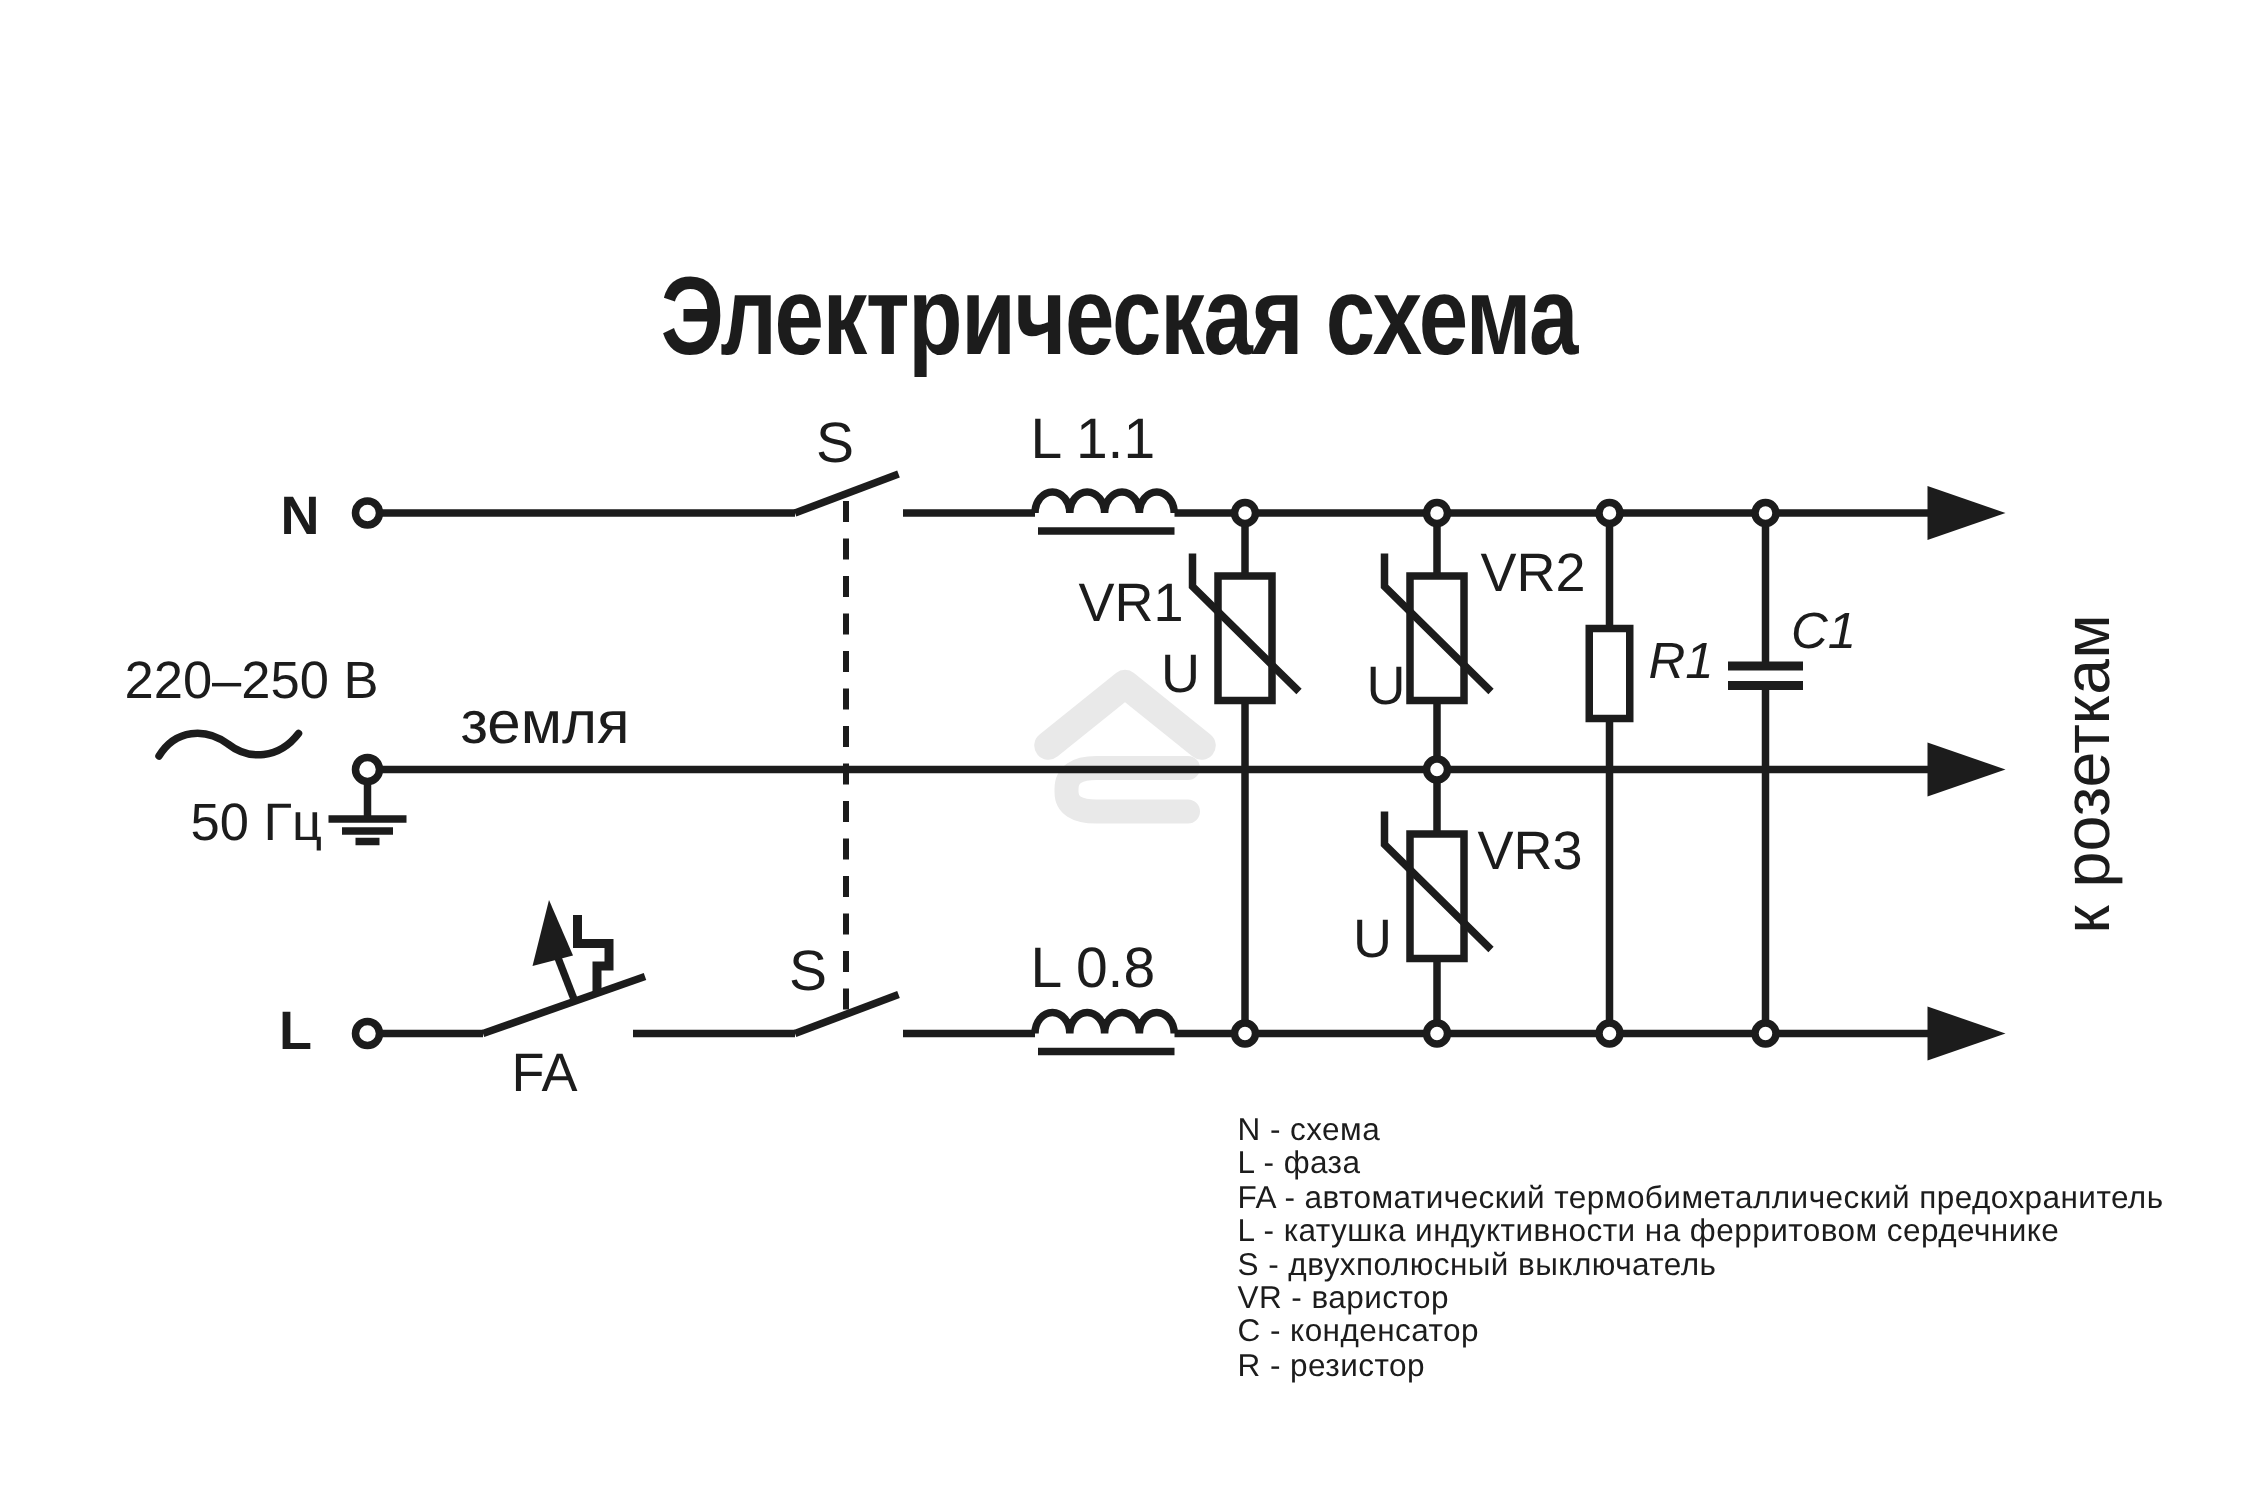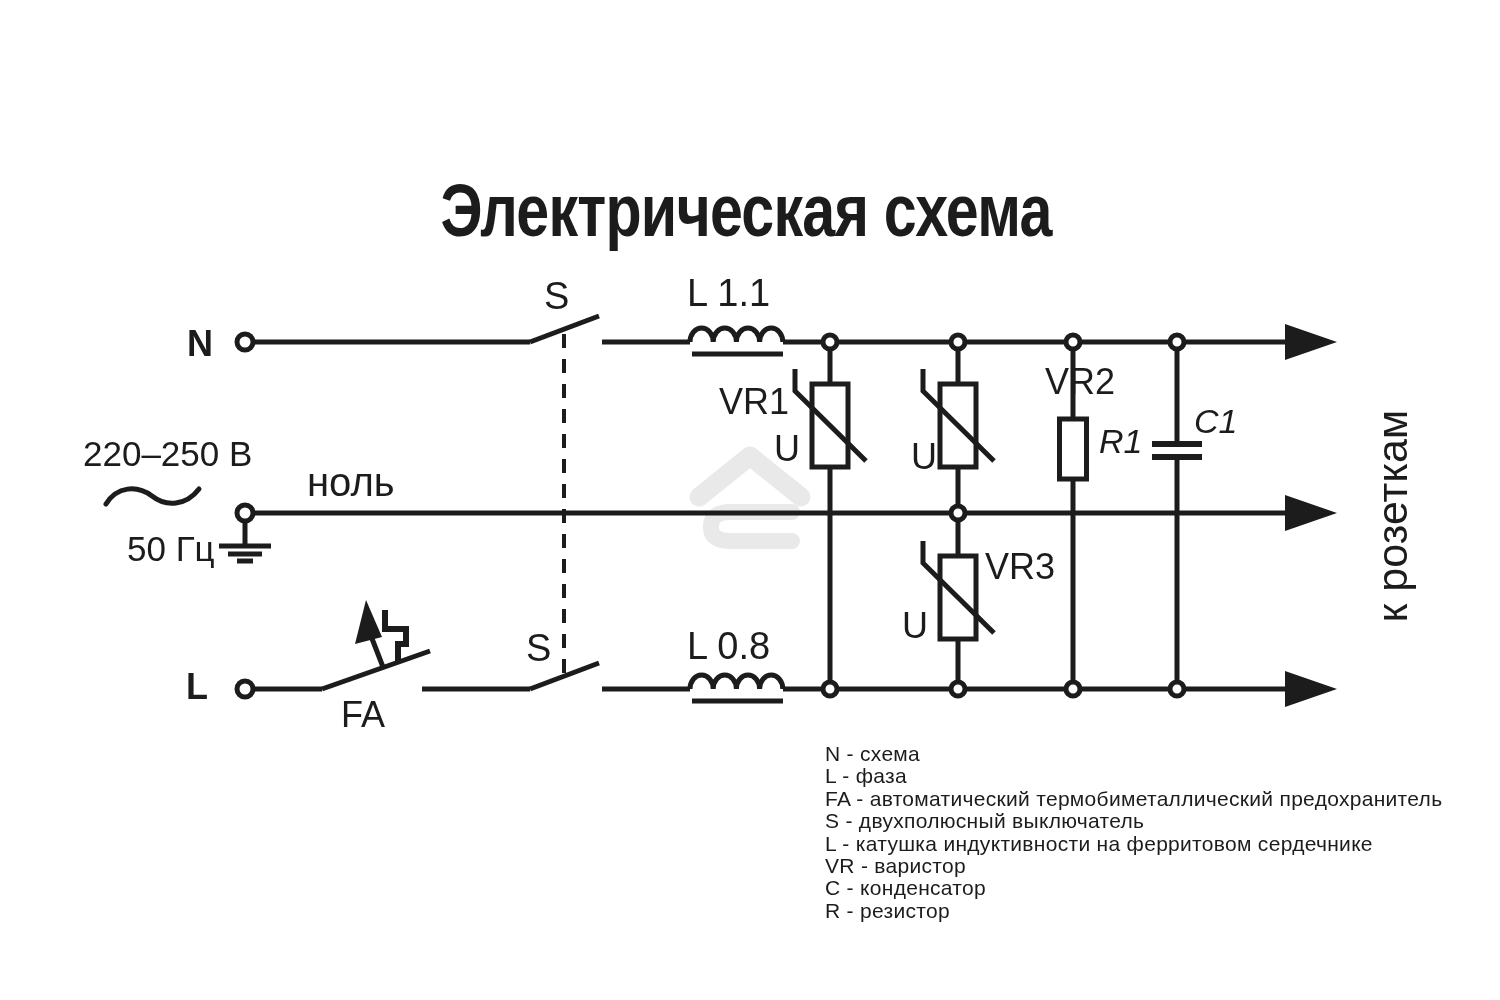--- a/index.html
+++ b/index.html
@@ -127,43 +127,43 @@
     <polygon points="366,600 355,644 382,637"></polygon>
   </g>
 </svg>
 
 <div class="label title">Электрическая схема</div>
 
 <div class="label bold fs36" style="left:187px;top:326px;">N</div>
 <div class="label bold fs36" style="left:186px;top:669px;">L</div>
 <div class="label fs35" style="left:68px;top:436px;">220–250 В</div>
 <div class="label fs35" style="left:112px;top:531px;">50 Гц</div>
-<div class="label fs40" style="left:307px;top:462px;">ноль</div>
+<div class="label fs40" style="left:307px;top:462px;">земля</div>
 
 <div class="label fs38" style="left:544px;top:277px;">S</div>
 <div class="label fs38" style="left:526px;top:629px;">S</div>
 <div class="label fs36" style="left:341px;top:697px;">FA</div>
 
 <div class="label fs38" style="left:687px;top:274px;">L 1.1</div>
 <div class="label fs38" style="left:687px;top:627px;">L 0.8</div>
 
 <div class="label fs36" style="left:719px;top:384px;">VR1</div>
 <div class="label fs36" style="left:774px;top:431px;">U</div>
-<div class="label fs36" style="left:1045px;top:364px;">VR2</div>
+<div class="label fs36" style="left:987px;top:364px;">VR2</div>
 <div class="label fs36" style="left:911px;top:439px;">U</div>
 <div class="label fs36" style="left:985px;top:549px;">VR3</div>
 <div class="label fs36" style="left:902px;top:608px;">U</div>
 
 <div class="label italic fs34" style="left:1099px;top:424px;">R1</div>
 <div class="label italic fs34" style="left:1194px;top:404px;text-align:right;">C1</div>
 
 <div class="label sockets">к розеткам</div>
 
 <div class="legend">
   <div>N - схема</div>
   <div>L - фаза</div>
   <div>FA - автоматический термобиметаллический предохранитель</div>
+  <div>L - катушка индуктивности на ферритовом сердечнике</div>
   <div>S - двухполюсный выключатель</div>
-  <div>L - катушка индуктивности на ферритовом сердечнике</div>
   <div>VR - варистор</div>
   <div>C - конденсатор</div>
   <div>R - резистор</div>
 </div>
 
 </body></html>

